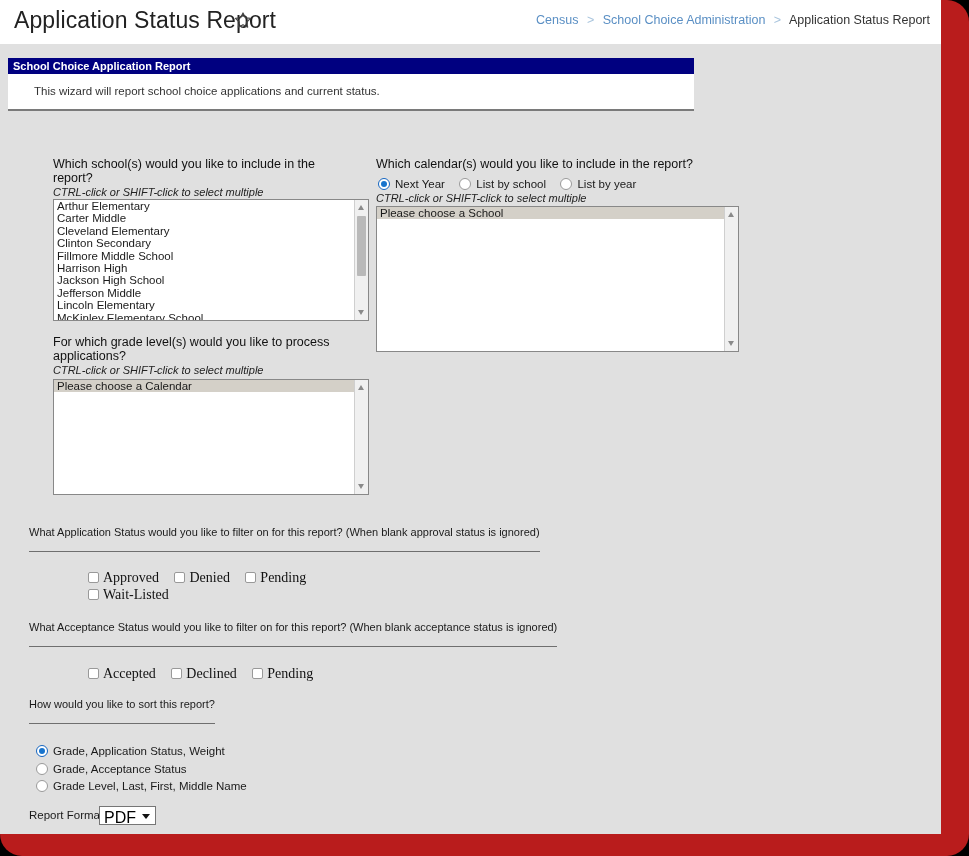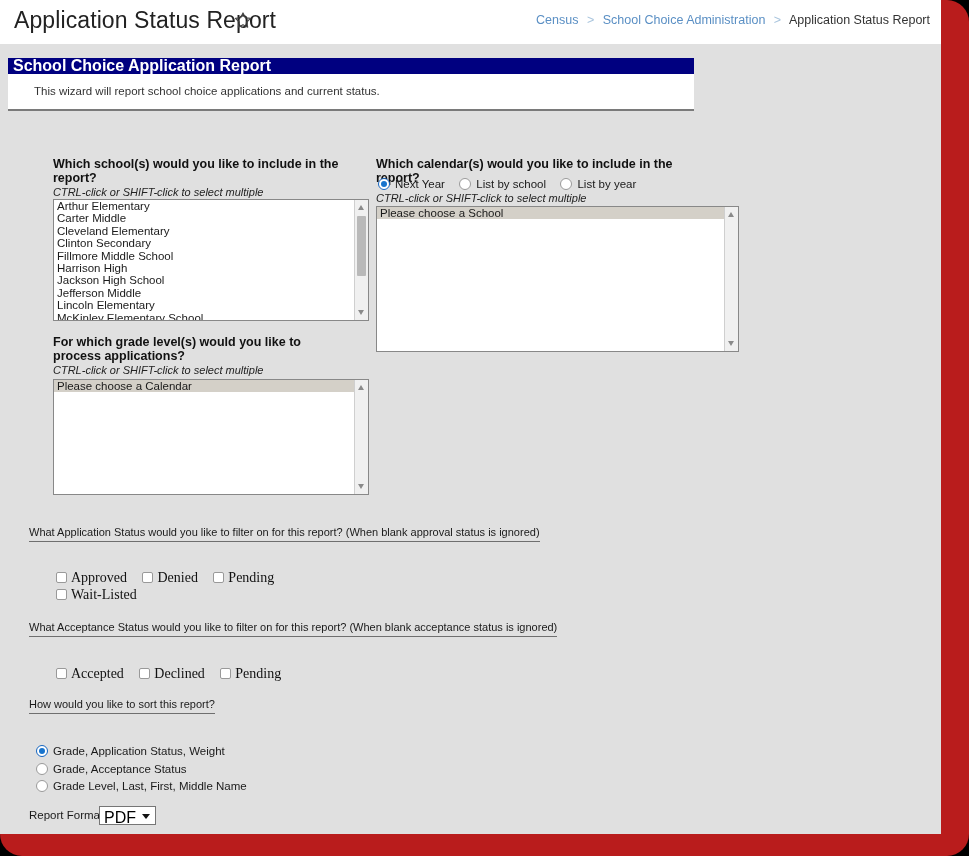--- a/index.html
+++ b/index.html
@@ -82,42 +82,42 @@
     position: absolute;
     left: 8px; top: 14px;
     width: 686px;
     background: #ffffff;
     border-bottom: 2px solid #7a7a7a;
   }
   #wizard-header {
     height: 16px;
     background: #000080;
     color: #ffffff;
-    font-size: 16px;
+    font-size: 11px;
     font-weight: bold;
     line-height: 16px;
     padding-left: 5px;
     box-sizing: border-box;
   }
   #wizard-desc {
     font-size: 11.5px;
     color: #333333;
     padding: 11px 0 12px 26px;
   }
 
   
   #form-area {
     position: absolute;
     left: 0; top: 113px;
     width: 941px;
   }
 
   .q-label {
     font-size: 12.5px;
-    font-weight: bold;
+    font-weight: normal;
     color: #111111;
     line-height: 14px;
   }
   .q-hint {
     font-size: 11px;
     font-style: italic;
     color: #222222;
     line-height: 13px;
     margin-top: 1px;
   }
@@ -174,26 +174,26 @@
     left: 2px; width: 9px;
     background: #b9b9b9;
     border-radius: 1px;
   }
 
   
   .sect-rule {
     border-bottom: 1px solid #6f6f6f;
     font-size: 11px;
     color: #1a1a1a;
-    padding-bottom: 3px;
+    padding-bottom: 13px;
     display: inline-block;
   }
 
   
-  .cbrow { position: absolute; white-space: nowrap; }
+  .cbrow { position: absolute; white-space: nowrap; margin-left: 32px; }
   .cbox {
     display: inline-block;
     width: 11px; height: 11px;
     border: 1px solid #999999;
     background: #ffffff;
     border-radius: 2px;
     vertical-align: -1px;
     box-sizing: border-box;
     cursor: pointer;
   }

